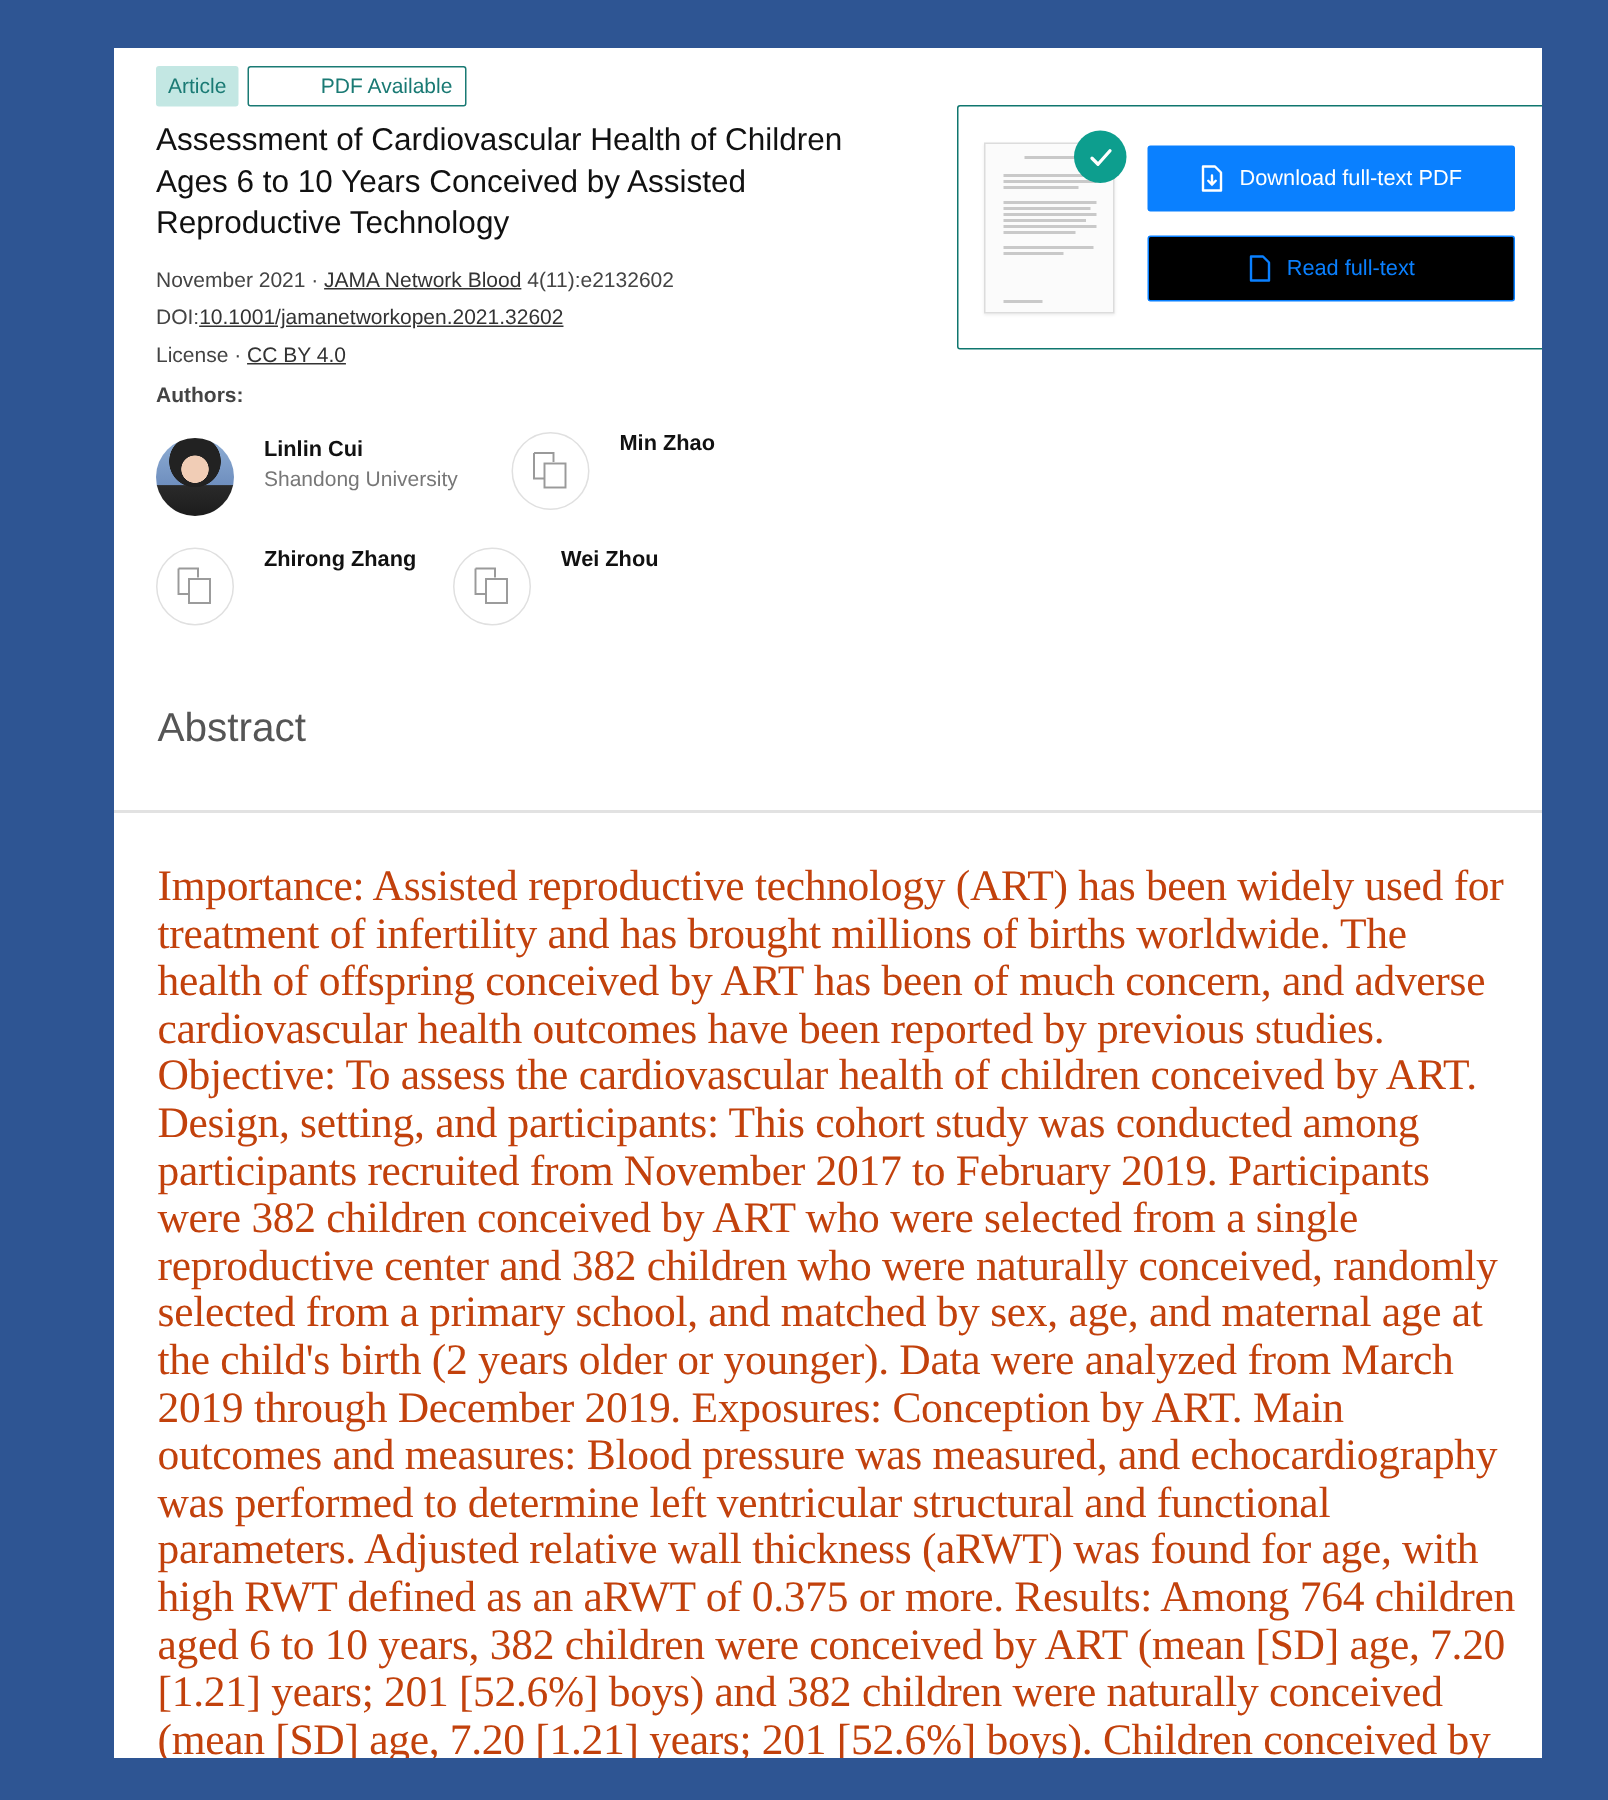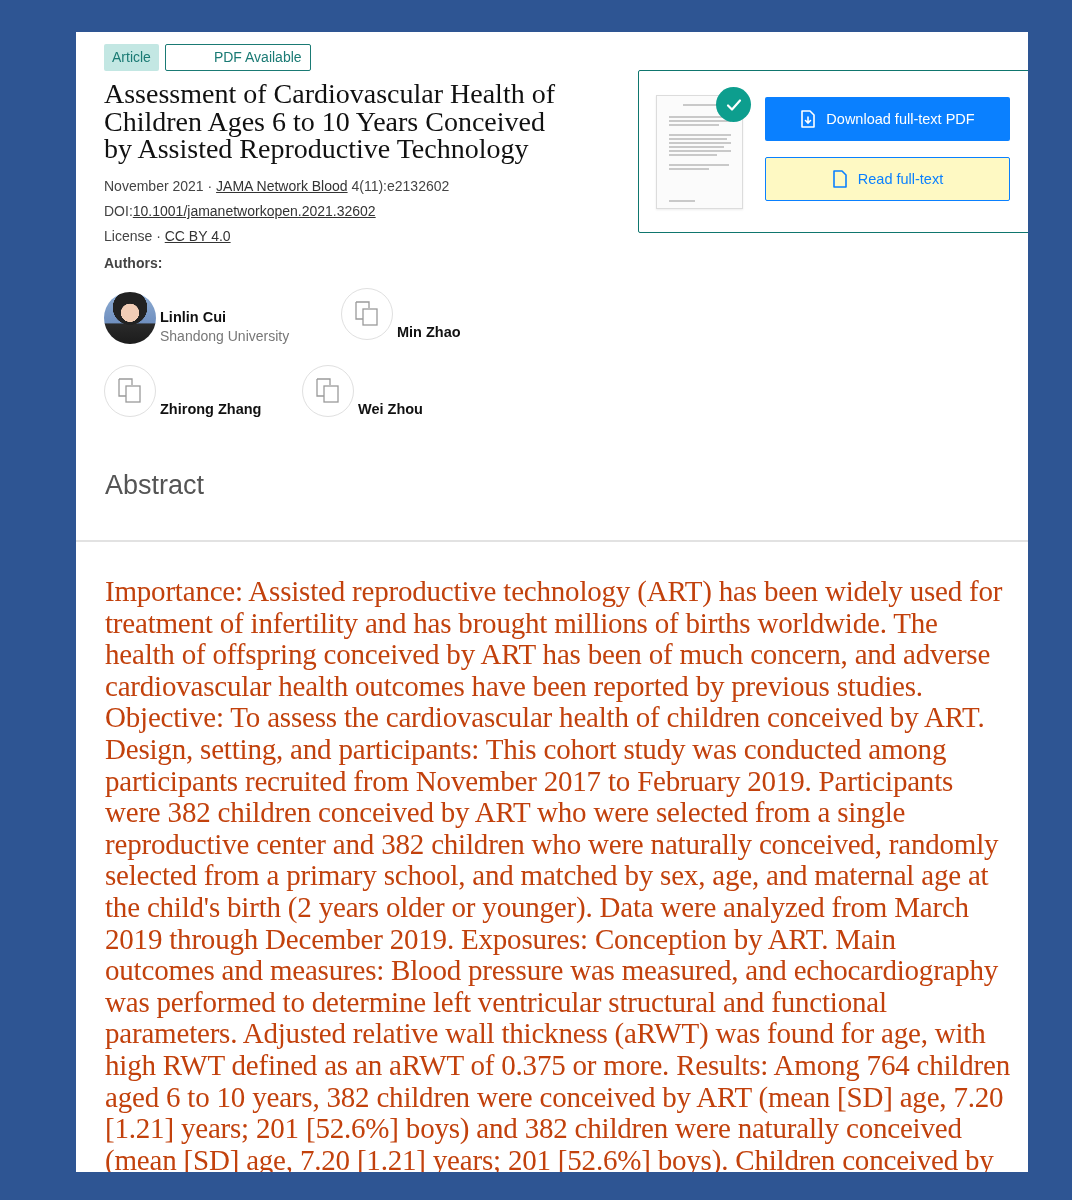--- a/index.html
+++ b/index.html
@@ -20,33 +20,33 @@
     .header-area { position: absolute; left: 0; top: 0; width: 952px; height: 508px; border-radius: 29px; }
     .badges { position: absolute; left: 28px; top: 12px; display: flex; gap: 6px; }
     .badge {
       font-size: 14px; height: 27px; line-height: 27px; padding: 0 8px;
       border-radius: 2px; color: #1a7a74;
     }
     .badge.filled { background: #c3e7e3; }
     .badge.outline { border: 1.5px solid #1a7a74; line-height: 24px; padding-left: 48px; }
     .title {
       position: absolute; left: 28px; top: 48px; width: 470px;
-      font-size: 28px; line-height: 27.5px; font-weight: normal; color: #111; font-family: Liberation Serif, serif;
+      font-size: 21px; line-height: 27.5px; font-weight: normal; color: #111;
     }
     .meta {
       position: absolute; left: 28px; top: 142px; width: 480px;
       font-size: 14px; color: #444; line-height: 25px;
     }
     .meta a { color: #333; text-decoration: underline; }
     .authors-label {
       position: absolute; left: 28px; top: 223px;
       font-size: 14px; font-weight: bold; color: #444;
     }
     .author {
-      position: absolute; display: flex; align-items: flex-end; gap: 4px;
+      position: absolute; display: flex; align-items: flex-start; gap: 20px;
     }
     .avatar {
       width: 52px; height: 52px; border-radius: 50%;
       border: 1px solid #e0e0e0; background: #fff;
       display: flex; align-items: center; justify-content: center;
       overflow: hidden; flex: none;
     }
     .avatar.photo {
       background: radial-gradient(circle at 50% 40%, #f1cdb6 0 22%, transparent 23%),
                   radial-gradient(circle at 50% 30%, #222 0 38%, transparent 39%),
@@ -83,21 +83,21 @@
       position: absolute; left: 77px; top: 16px; width: 35px; height: 35px;
       border-radius: 50%; background: #0d9e8e;
       display: flex; align-items: center; justify-content: center;
     }
     .btn {
       position: absolute; left: 126px; width: 245px; height: 44px;
       border-radius: 2px; display: flex; align-items: center; justify-content: center; gap: 10px;
       font-size: 14.5px; cursor: pointer;
     }
     .btn.primary { top: 26px; background: #0a80ff; color: #fff; }
-    .btn.secondary { top: 86px; background: #fef9c3; color: #0a80ff; border: 1.5px solid #0a80ff; }
+    .btn.secondary { top: 86px; background: #000000; color: #0a80ff; border: 1.5px solid #0a80ff; }
   </style>
 </head>
 <body>
 
 <div class="card">
   <div class="header-area">
 
     <div class="badges">
       <span class="badge filled">Article</span>
       <span class="badge outline">PDF Available</span>

